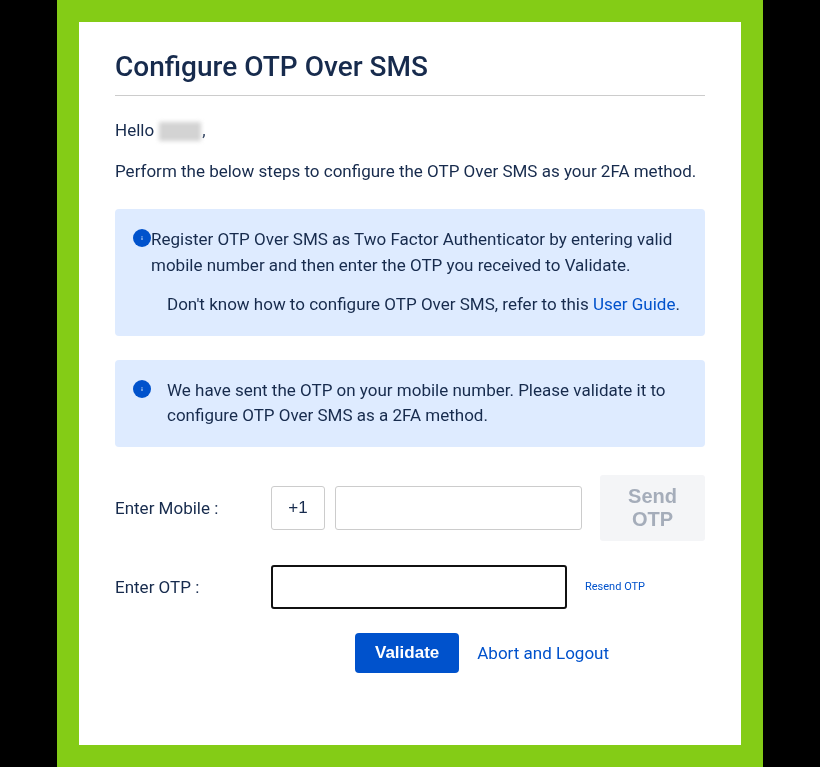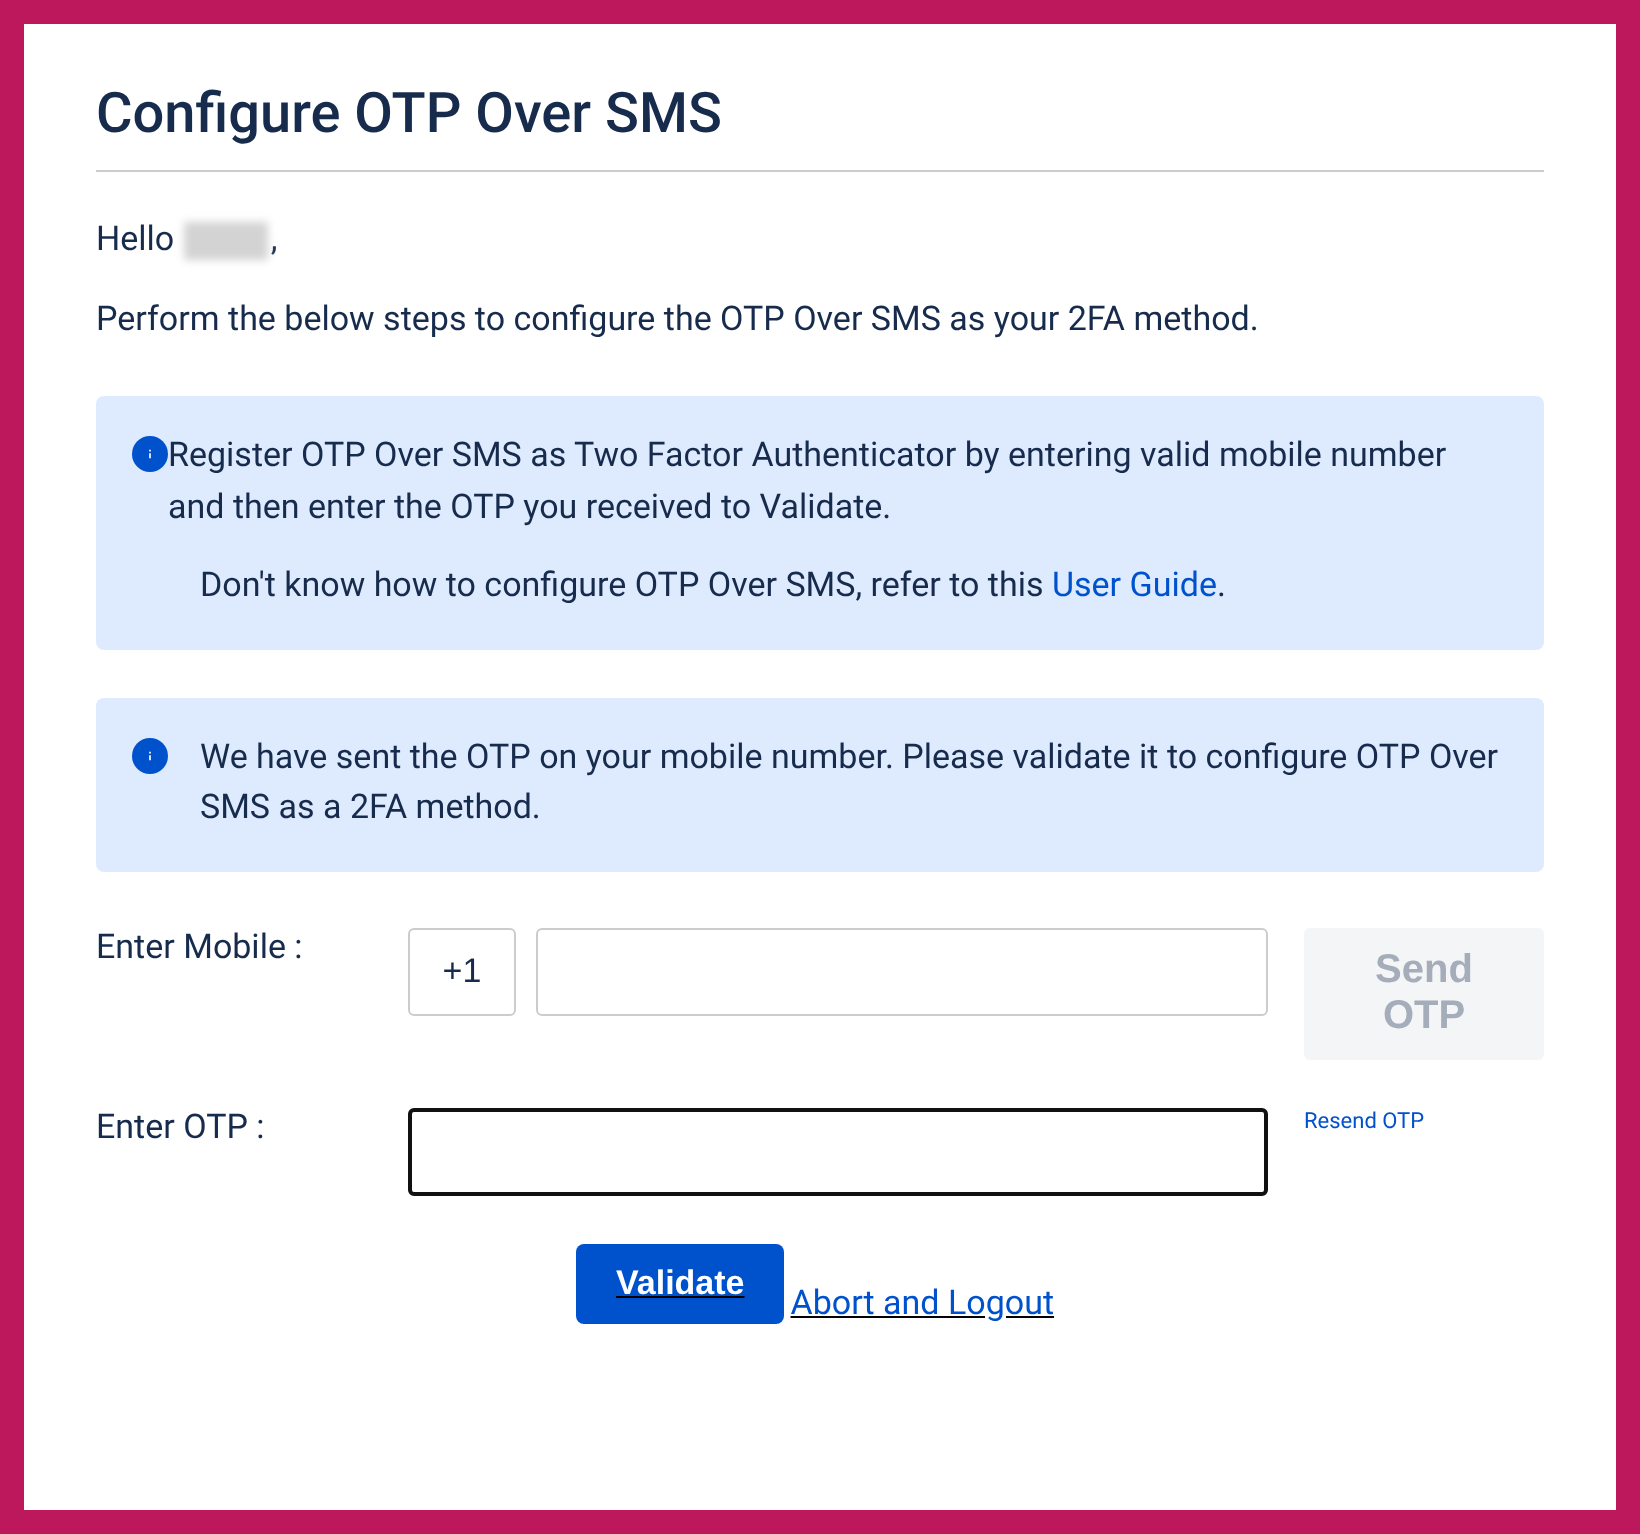--- a/index.html
+++ b/index.html
@@ -11,23 +11,23 @@
       font-family: -apple-system, BlinkMacSystemFont, 'Segoe UI', Roboto, Helvetica, Arial, sans-serif;
       background: #000;
       display: flex;
       justify-content: center;
       align-items: flex-start;
       min-height: 100vh;
       width: 820px;
       height: 767px;
     }
     .outer-frame {
-      background: #be185d;
-      padding: 12px;
-      width: 820px;
+      background: #84cc16;
+      padding: 22px;
+      width: 706px;
       height: 767px;
     }
     .container {
       background: #fff;
       width: 100%;
       height: 100%;
       padding: 28px 36px;
     }
     .page-title {
       font-size: 28px;
@@ -96,20 +96,21 @@
     }
     .alert-link {
       color: #0052CC;
       text-decoration: none;
     }
     .form-section {
       margin-top: 28px;
     }
     .form-row {
       display: flex;
+      align-items: center;
       margin-bottom: 24px;
     }
     .form-label {
       width: 156px;
       font-size: 17px;
       color: #172B4D;
       flex-shrink: 0;
     }
     .country-code-input {
       width: 54px;
@@ -163,25 +164,24 @@
     .resend-otp-link {
       color: #0052CC;
       font-size: 11px;
       text-decoration: none;
       cursor: pointer;
       width: 120px;
       text-align: left;
     }
     .action-row {
       display: flex;
-      align-items: flex-end;
-      gap: 3px;
+      align-items: center;
+      gap: 18px;
       margin-left: 240px;
       margin-top: 8px;
-      text-decoration: underline;
     }
     .validate-btn {
       background: #0052CC;
       color: #fff;
       border: none;
       border-radius: 4px;
       font-size: 17px;
       font-weight: 600;
       padding: 10px 20px;
       cursor: pointer;

